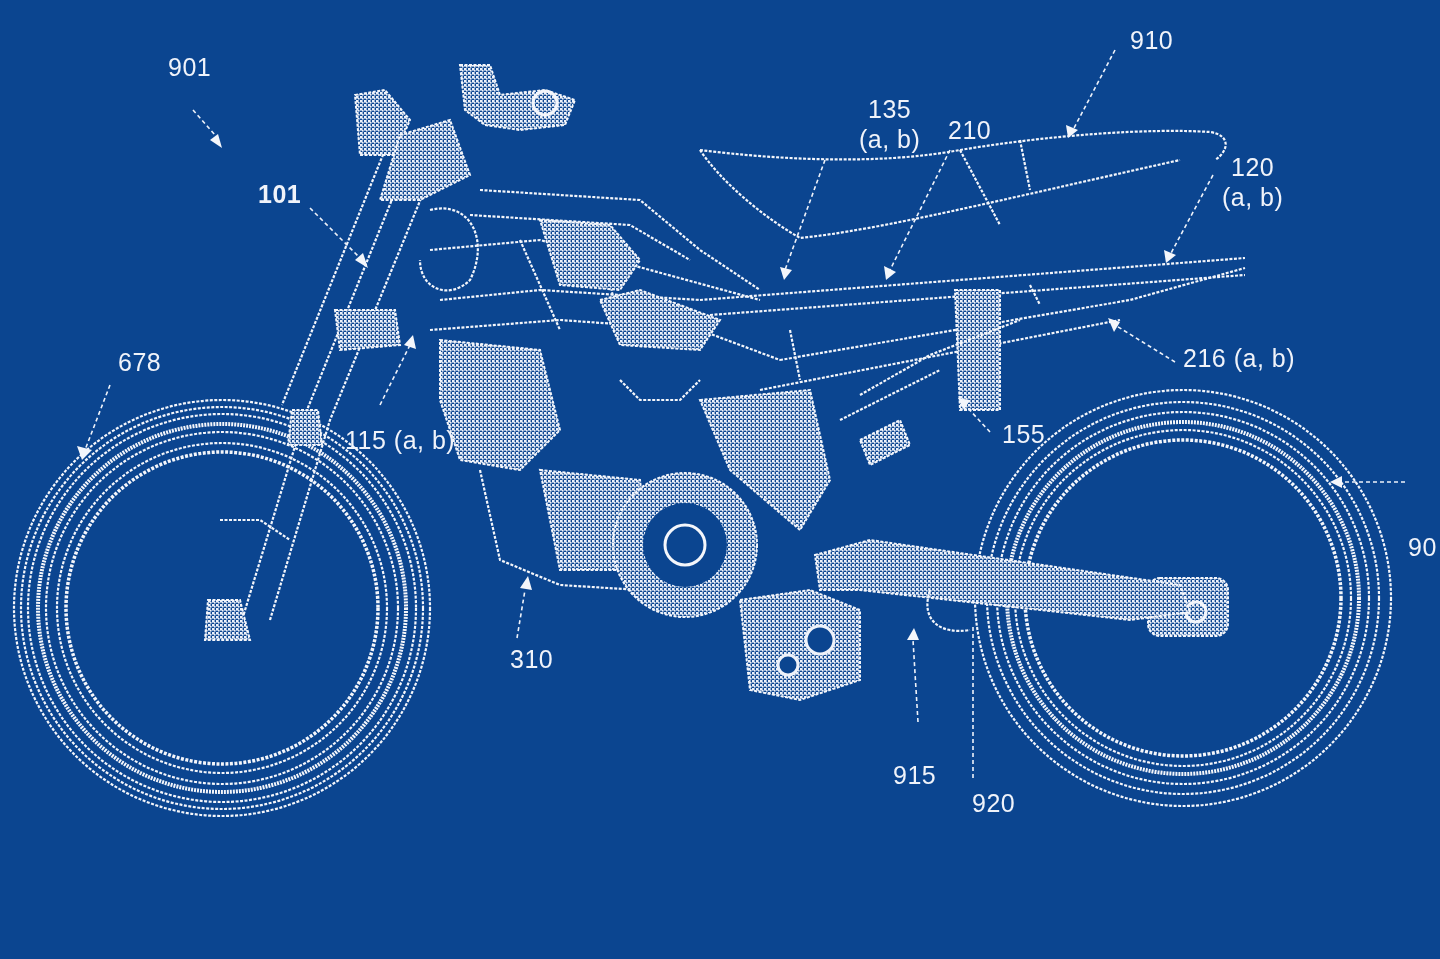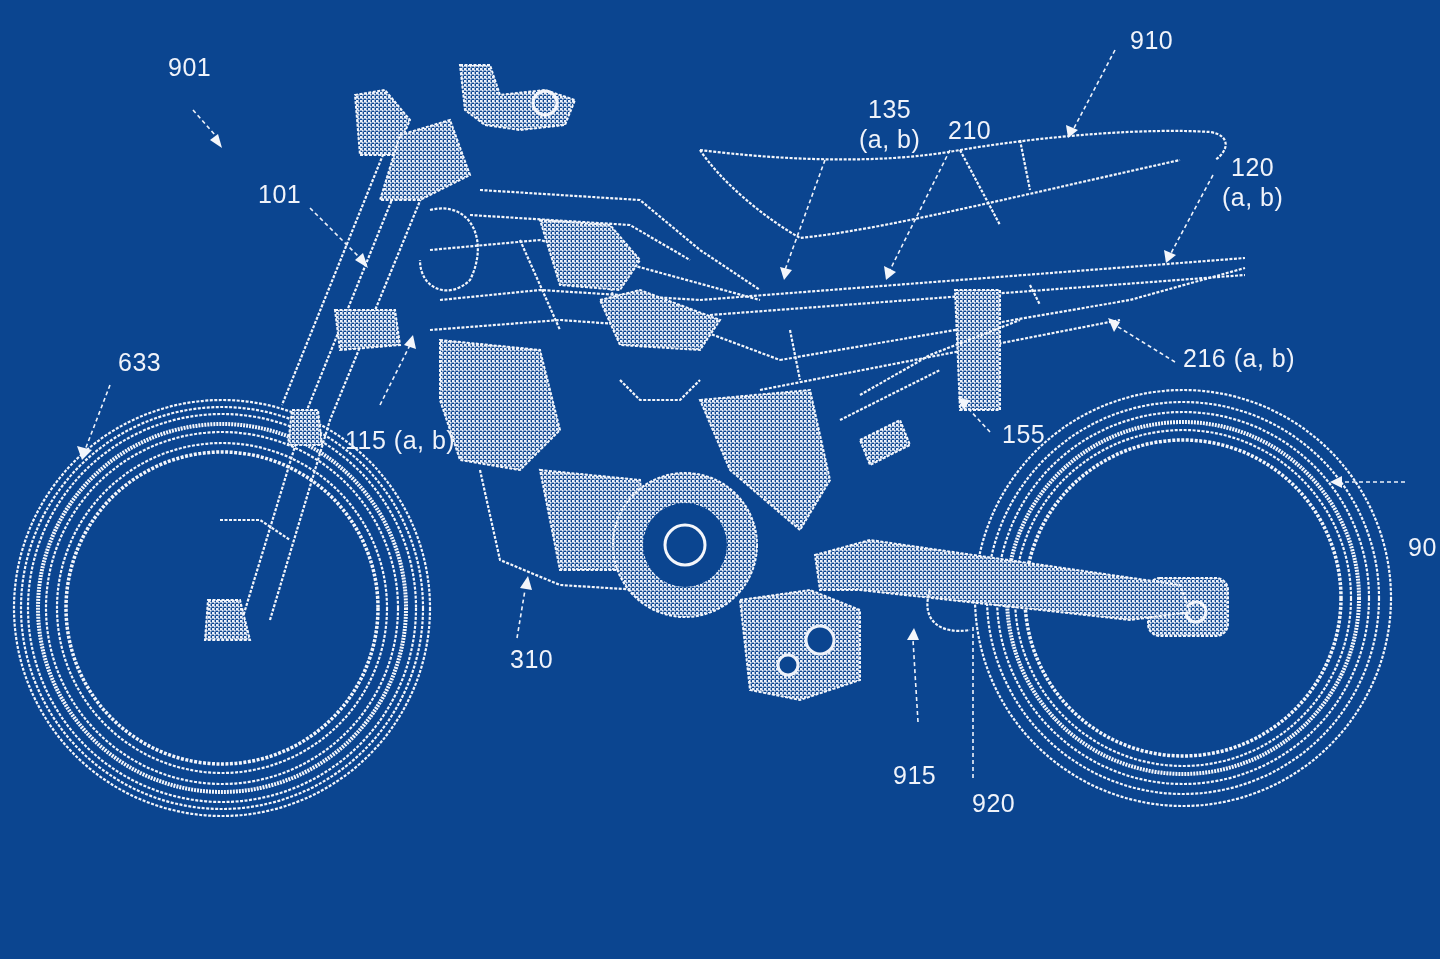--- a/index.html
+++ b/index.html
@@ -167,25 +167,25 @@
       <path class="leader" d="M918 722 L913 640"></path>
       <polygon class="arrowhead" points="907,640 914,628 919,640"></polygon>
 
       <path class="leader" d="M973 778 L973 625"></path>
     </g>
   </svg>
 
   <div class="label" style="left:168px;top:52px;">
     <span>901</span>
   </div>
-  <div class="label" style="left:258px;top:179px;">
+  <div class="label" style="left:258px;top:179px;font-weight:bold;">
     <span>101</span>
   </div>
   <div class="label" style="left:118px;top:347px;">
-    <span>633</span>
+    <span>678</span>
   </div>
   <div class="label" style="left:345px;top:425px;">
     <span>115 (a, b)</span>
   </div>
   <div class="label" style="left:823px;top:94px;margin-left:36px;">
     <div>135</div>
     <div>(a, b)</div>
   </div>
   <div class="label" style="left:948px;top:115px;">
     <span>210</span>

